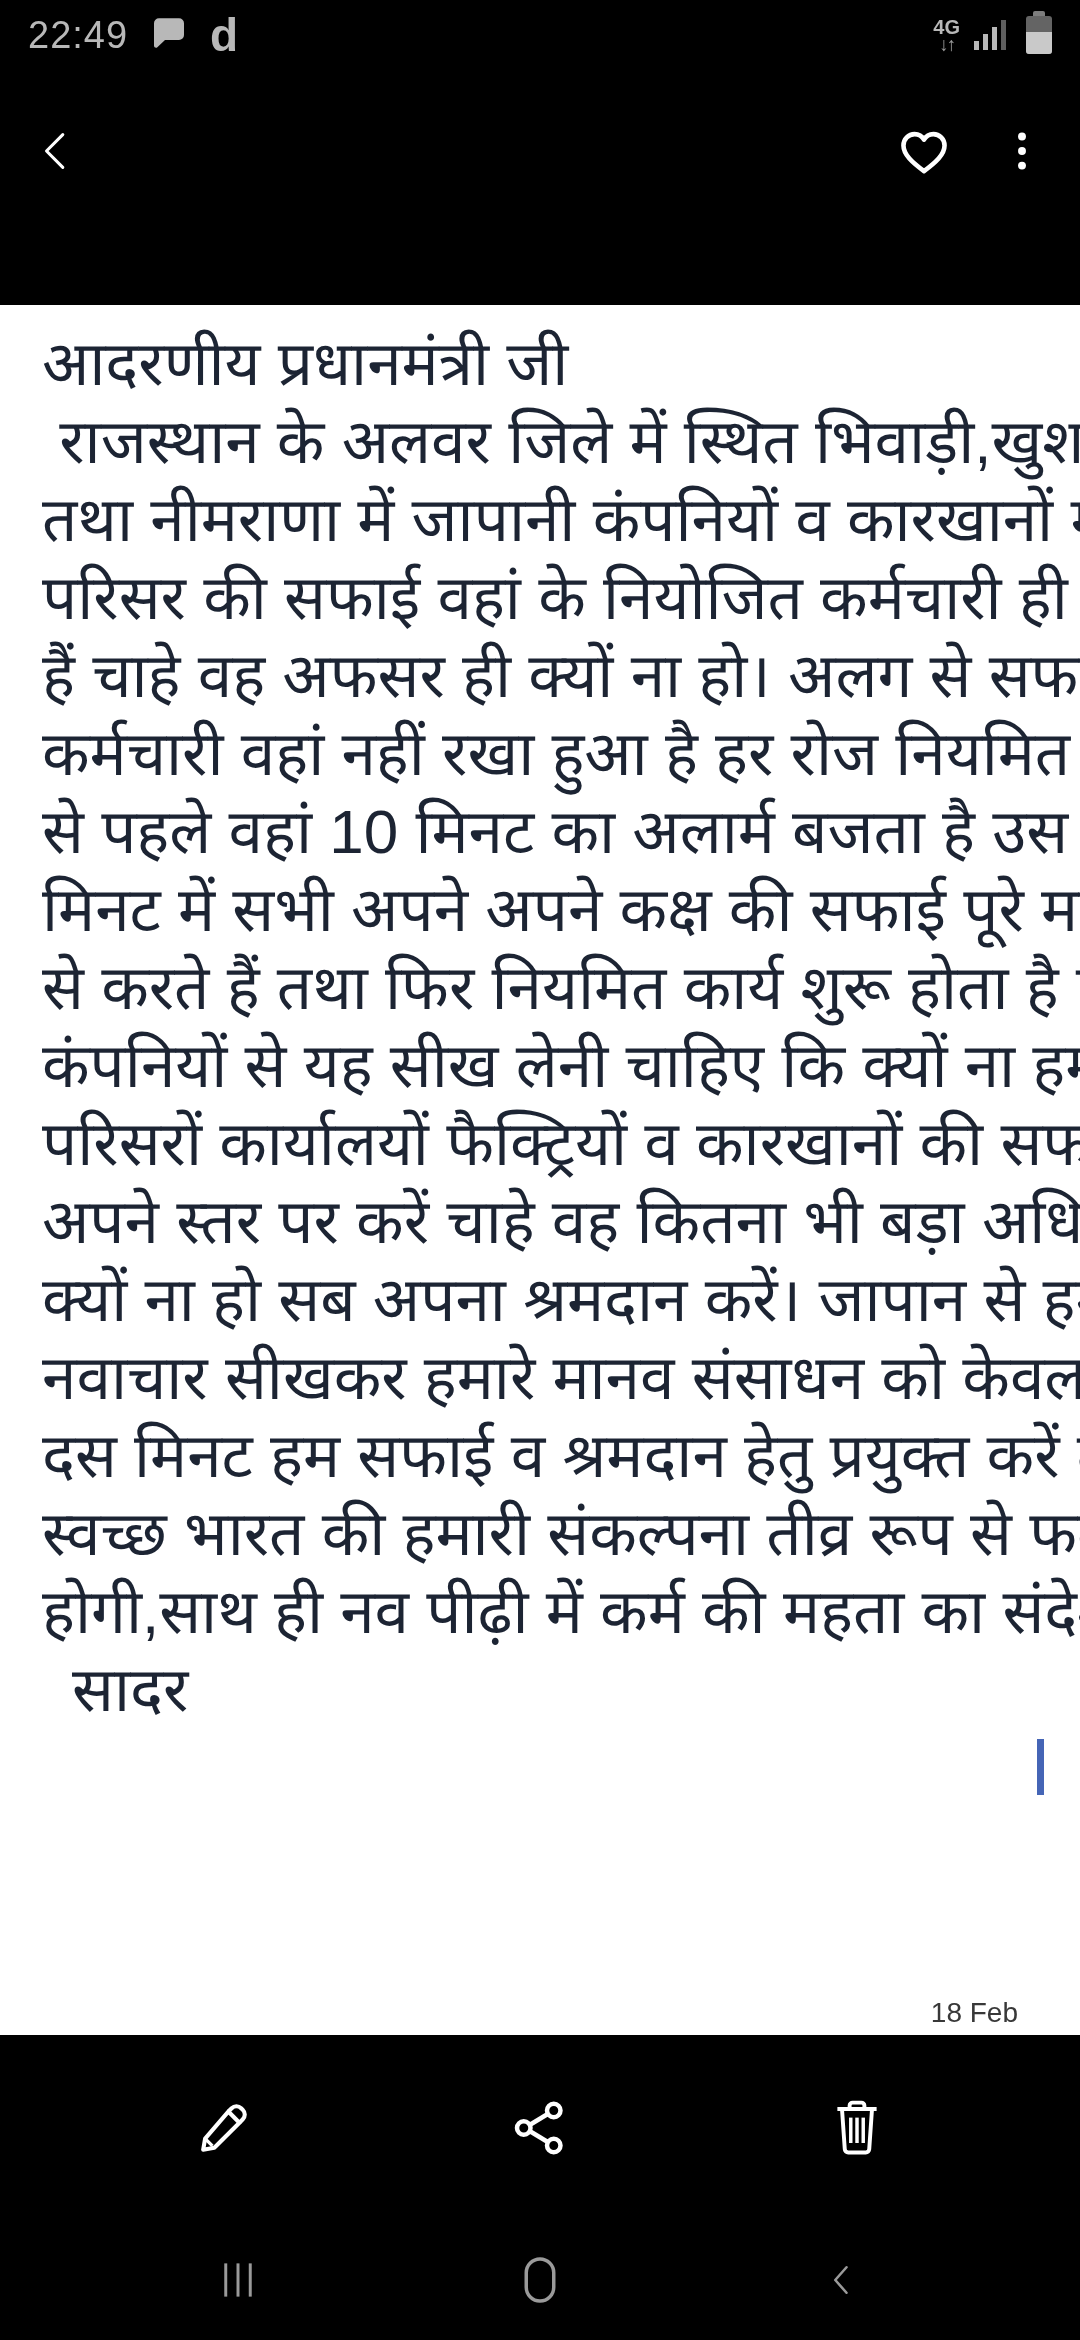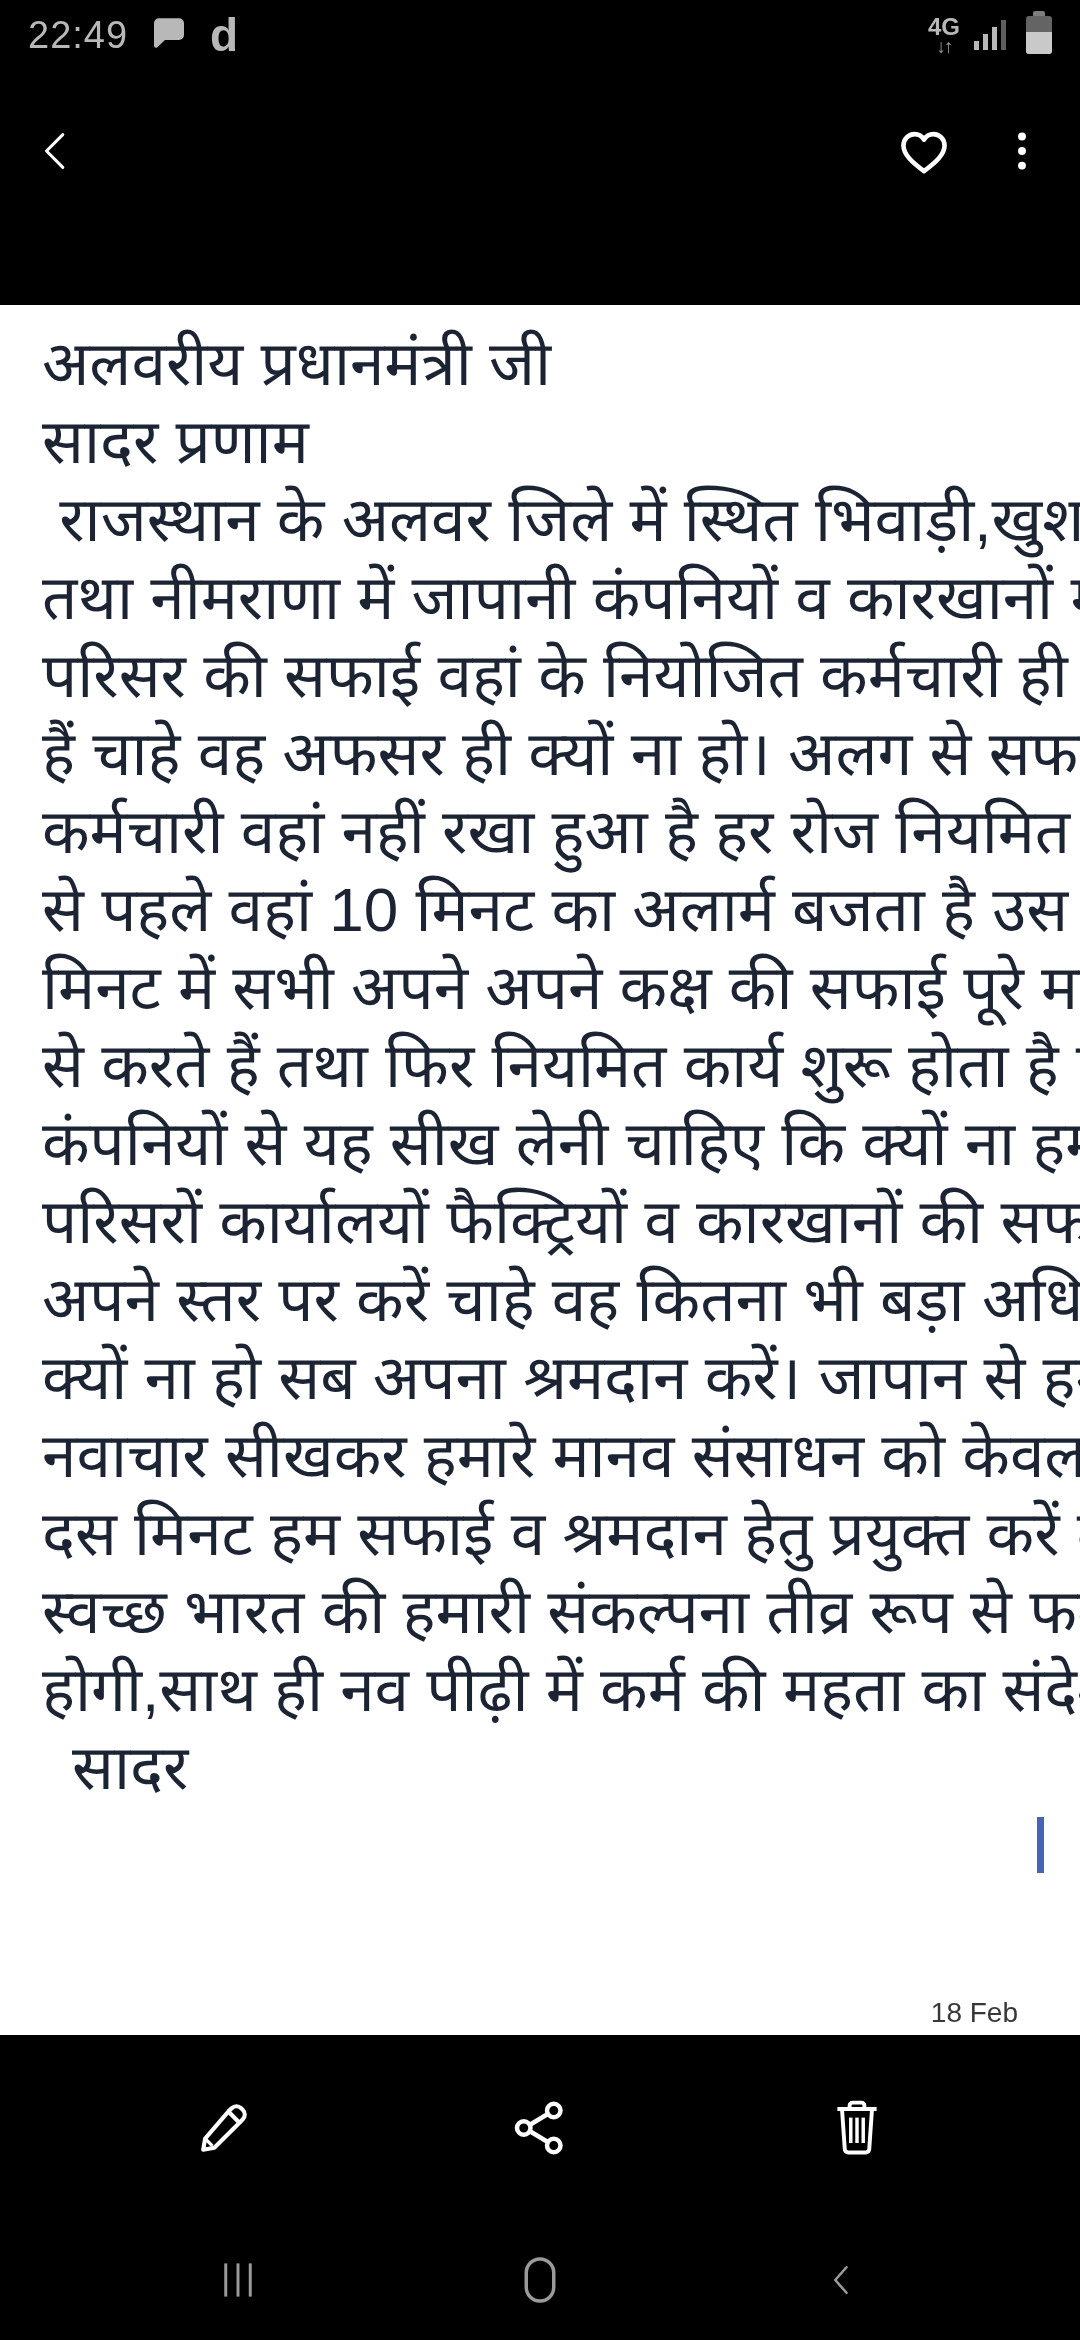--- a/index.html
+++ b/index.html
@@ -12,21 +12,21 @@
     position:absolute;top:0;left:0;width:1080px;height:70px;
     display:flex;align-items:center;justify-content:space-between;
     padding:0 28px;box-sizing:border-box;color:#b8b8b8;
   }
   .sb-left{display:flex;align-items:center;gap:20px;}
   .sb-time{font-size:38px;letter-spacing:1px;}
   .sb-msg{width:42px;height:40px;}
   .sb-d{font-size:46px;font-weight:700;line-height:40px;}
   .sb-right{display:flex;align-items:center;gap:12px;}
   .sb-net{display:flex;flex-direction:column;align-items:center;line-height:1;}
-  .sb-net-label{font-size:24px;font-weight:700;}
+  .sb-net-label{font-size:20px;font-weight:700;}
   .sb-arrows{font-size:19px;color:#9a9a9a;margin-top:-2px;letter-spacing:-2px;}
   .sb-signal{width:36px;height:36px;}
   .battery{position:relative;width:26px;height:38px;background:#646464;border-radius:3px;margin-left:6px;}
   .battery::before{content:"";position:absolute;top:-5px;left:7px;width:12px;height:5px;background:#7d7d7d;border-radius:2px 2px 0 0;}
   .battery-fill{position:absolute;bottom:0;left:0;width:100%;height:58%;background:#c9c9c9;border-radius:0 0 3px 3px;}
   
   .app-bar{
     position:absolute;top:90px;left:0;width:1080px;height:122px;
     display:flex;align-items:center;padding:0 26px;box-sizing:border-box;color:#fff;
   }
@@ -110,22 +110,21 @@
       <svg width="50" height="58" viewBox="0 0 24 24">
         <circle cx="12" cy="5" r="1.9" fill="currentColor"></circle>
         <circle cx="12" cy="12" r="1.9" fill="currentColor"></circle>
         <circle cx="12" cy="19" r="1.9" fill="currentColor"></circle>
       </svg>
     </button>
   </div>
 
   <div class="content">
     <div class="text-block">
-      <div class="note-line">अलवरीय प्रधानमंत्री जी</div>
-      <div class="note-line">सादर प्रणाम</div>
+      <div class="note-line">आदरणीय प्रधानमंत्री जी</div>
       <div class="note-line"> राजस्थान के अलवर जिले में स्थित भिवाड़ी,खुशखेड़ा</div>
       <div class="note-line">तथा नीमराणा में जापानी कंपनियों व कारखानों में  पूरे</div>
       <div class="note-line">परिसर की सफाई वहां के नियोजित कर्मचारी ही करते</div>
       <div class="note-line">हैं चाहे वह अफसर ही क्यों ना हो। अलग से सफाई हेतु</div>
       <div class="note-line">कर्मचारी वहां नहीं रखा हुआ है हर रोज नियमित ड्यूटी</div>
       <div class="note-line">से पहले वहां 10 मिनट का अलार्म बजता है उस 10</div>
       <div class="note-line">मिनट में सभी अपने अपने कक्ष की सफाई पूरे मनोयोग</div>
       <div class="note-line">से करते हैं तथा फिर नियमित कार्य शुरू होता है हमें इन</div>
       <div class="note-line">कंपनियों से यह सीख लेनी चाहिए कि क्यों ना हम अपने</div>
       <div class="note-line">परिसरों कार्यालयों फैक्ट्रियों व कारखानों की सफाई</div>

